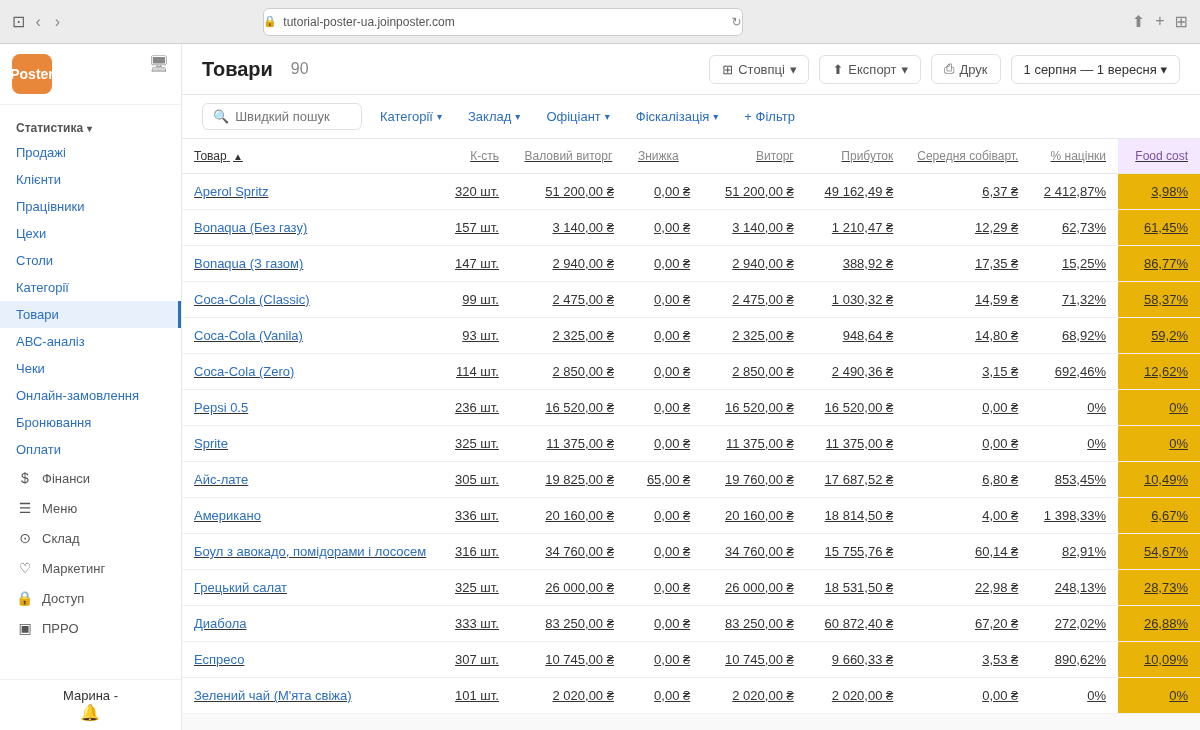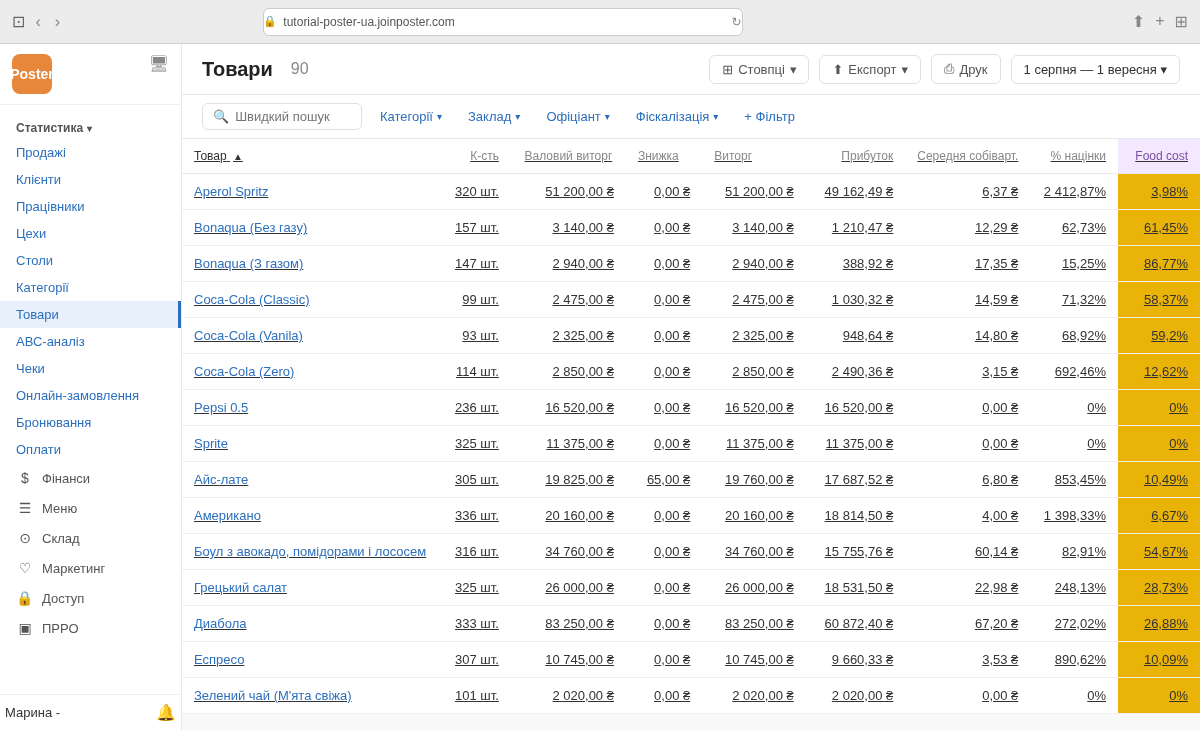--- a/index.html
+++ b/index.html
@@ -22,21 +22,21 @@
     .sidebar-header { padding: 10px 12px; display: flex; align-items: flex-start; gap: 10px; border-bottom: 1px solid #f0f0f0; }
     .logo { width: 40px; height: 40px; background: #e8863a; border-radius: 8px; display: flex; align-items: center; justify-content: center; color: white; font-weight: bold; font-size: 14px; }
     .sidebar-header-icons { margin-left: auto; display: flex; gap: 8px; color: #888; }
     .sidebar-nav { padding: 8px 0; flex: 1; }
     .sidebar-section-header { padding: 8px 16px 4px; font-size: 12px; color: #555; font-weight: 600; display: flex; align-items: center; gap: 4px; cursor: pointer; }
     .sidebar-section-header .arrow { font-size: 10px; }
     .sidebar-item { padding: 6px 16px; font-size: 13px; color: #2c6fbd; cursor: pointer; display: flex; align-items: center; gap: 8px; }
     .sidebar-item.active { background: #e8f0fb; color: #2c6fbd; font-weight: 500; border-right: 3px solid #2c6fbd; }
     .sidebar-group { padding: 6px 16px; font-size: 13px; color: #555; cursor: pointer; display: flex; align-items: center; gap: 8px; }
     .sidebar-group .icon { width: 18px; height: 18px; display: flex; align-items: center; justify-content: center; font-size: 14px; }
-    .sidebar-bottom { padding: 8px 5px; border-top: 1px solid #f0f0f0; display: flex; align-items: center; justify-content: space-between; }
+    .sidebar-bottom { padding: 8px 5px; border-top: 1px solid #f0f0f0; display: flex; align-items: center; justify-content: space-between; flex-direction: column; }
     .notif-icon { color: #888; font-size: 16px; cursor: pointer; }
 
     
     .main { flex: 1; display: flex; flex-direction: column; overflow: hidden; background: #f9f9f9; }
 
     
     .topbar { background: white; border-bottom: 1px solid #e8e8e8; padding: 10px 20px; display: flex; align-items: center; gap: 12px; flex-shrink: 0; }
     .page-title { font-size: 20px; font-weight: 600; color: #222; }
     .page-count { font-size: 16px; color: #888; margin-left: 6px; }
     .topbar-actions { margin-left: auto; display: flex; align-items: center; gap: 10px; }
@@ -65,21 +65,21 @@
     tbody td.foodcost { background: #eab308; text-align: right; }
 
     
     th.foodcost-header { background: #f3e8ff; color: #7a4fa0; }
 
     
     .col-name { min-width: 220px; }
     .col-qty { width: 80px; text-align: right; }
     .col-gross { width: 120px; text-align: center; }
     .col-discount { width: 90px; }
-    .col-revenue { width: 120px; text-align: left; }
+    .col-revenue { width: 120px; text-align: right; }
     .col-profit { width: 110px; text-align: right; }
     .col-avgcost { width: 110px; text-align: left; }
     .col-markup { width: 90px; text-align: right; }
     .col-foodcost { width: 90px; text-align: right; background: #f3e8ff; margin-top: 28px; }
   </style>
 </head>
 <body>
 
 <div class="browser-chrome">
   <div class="browser-controls">

